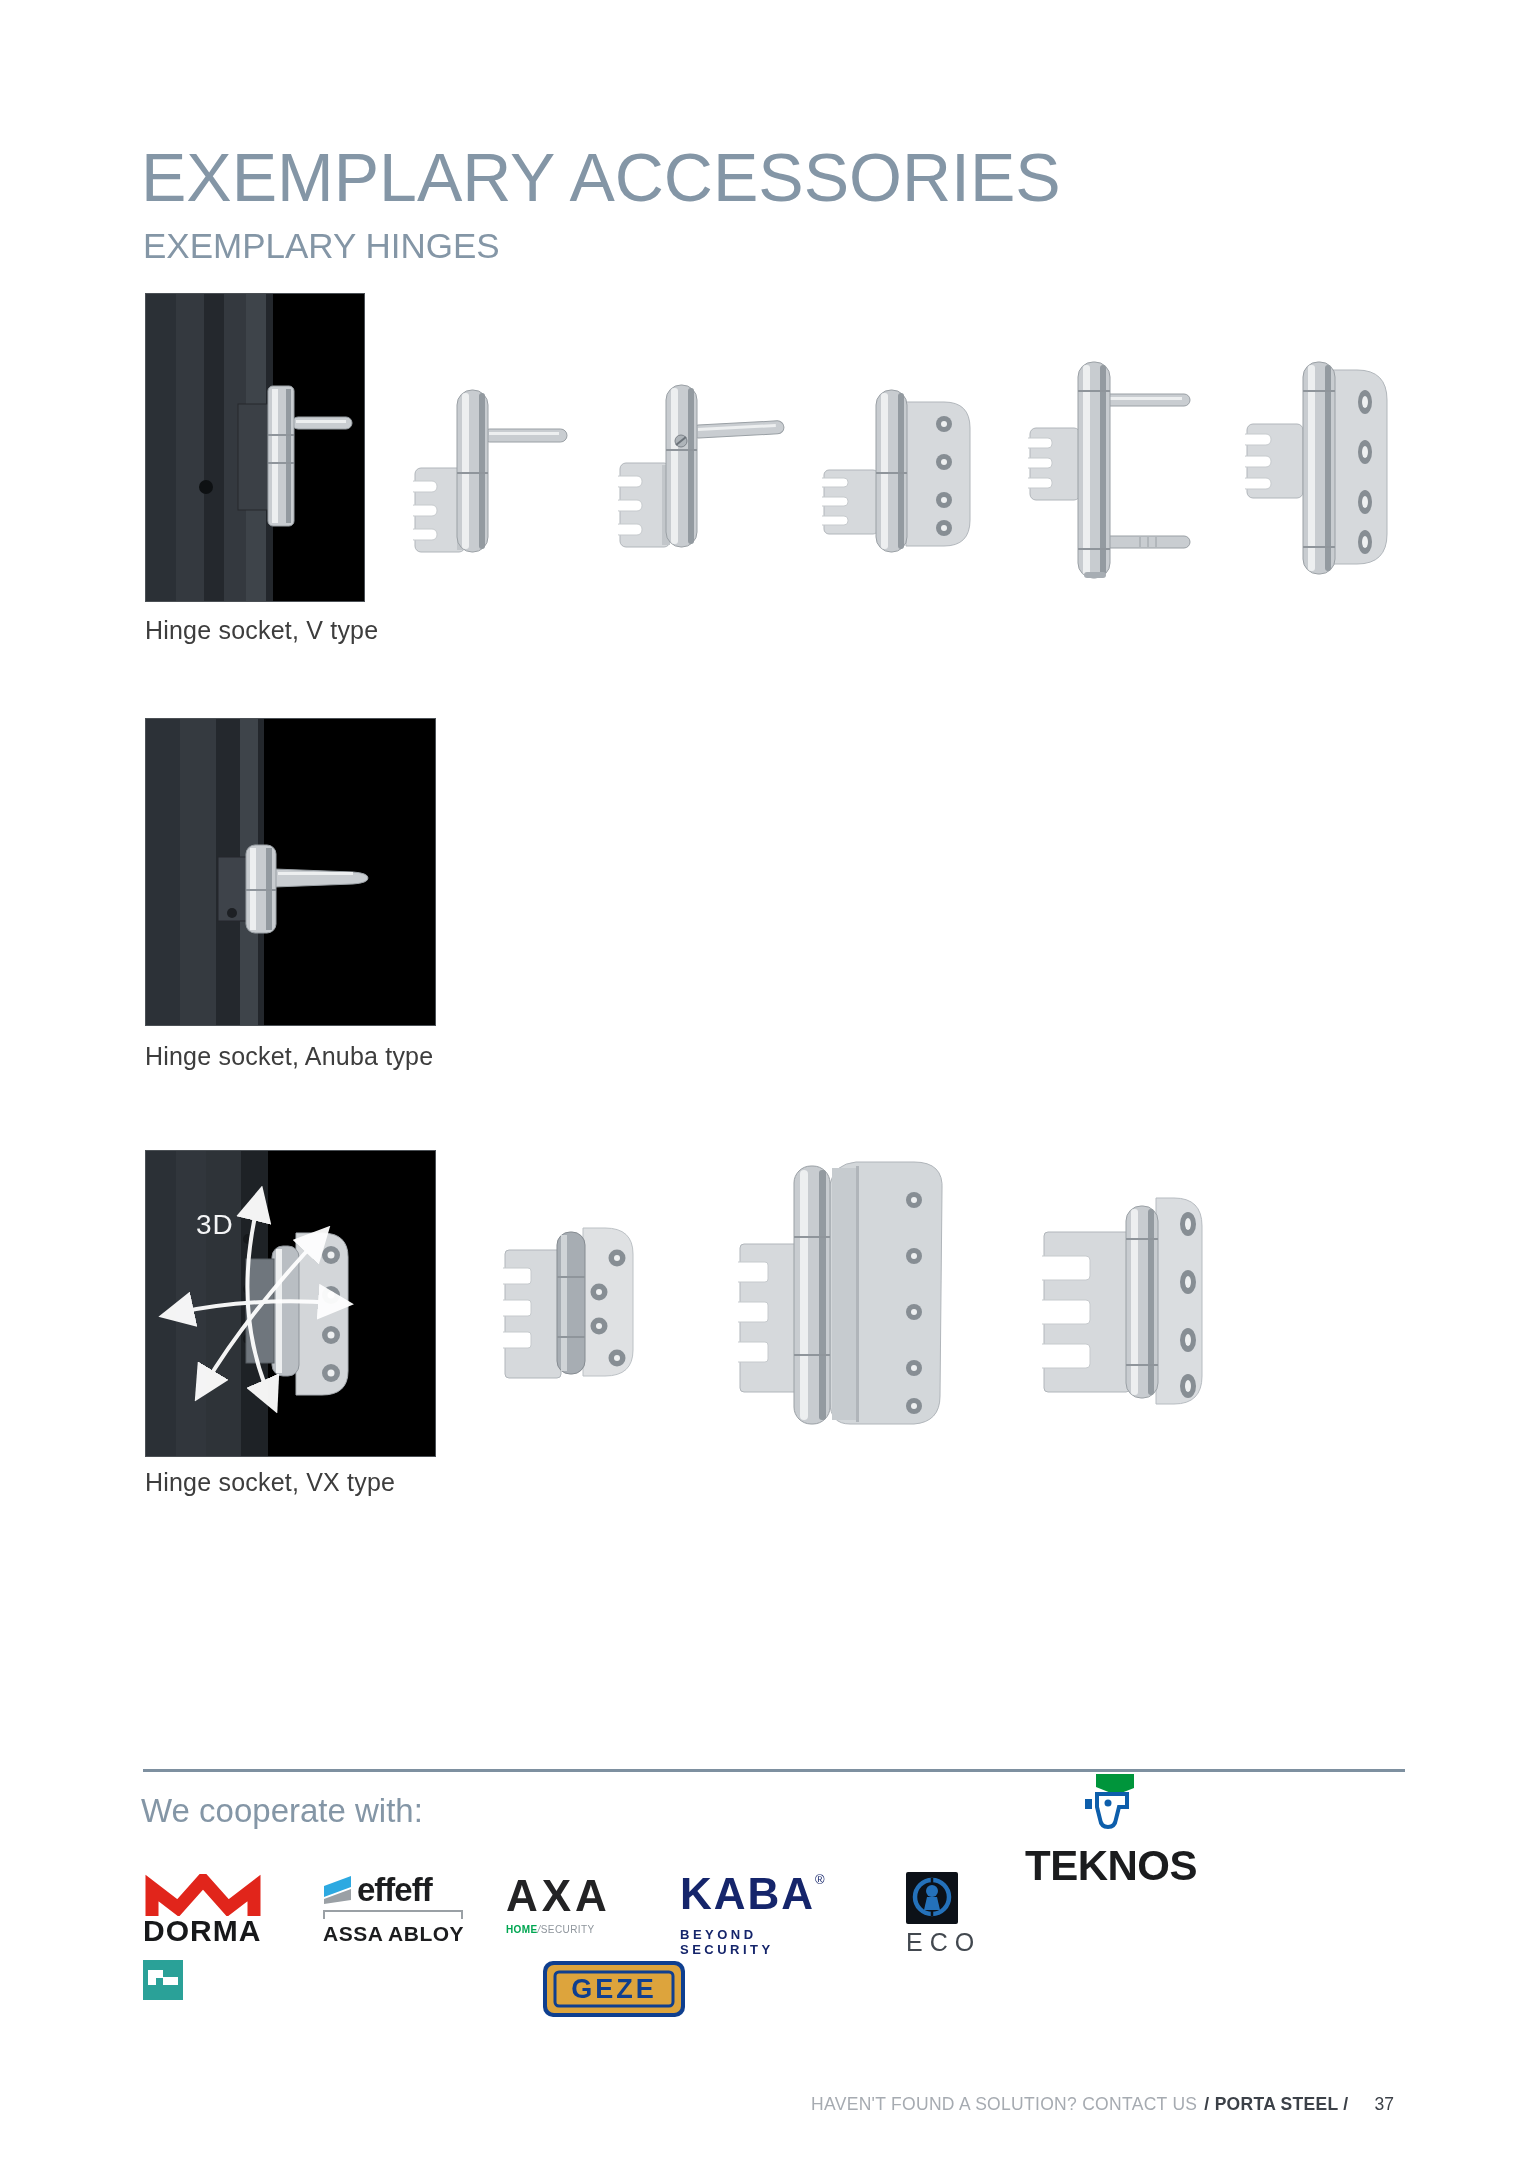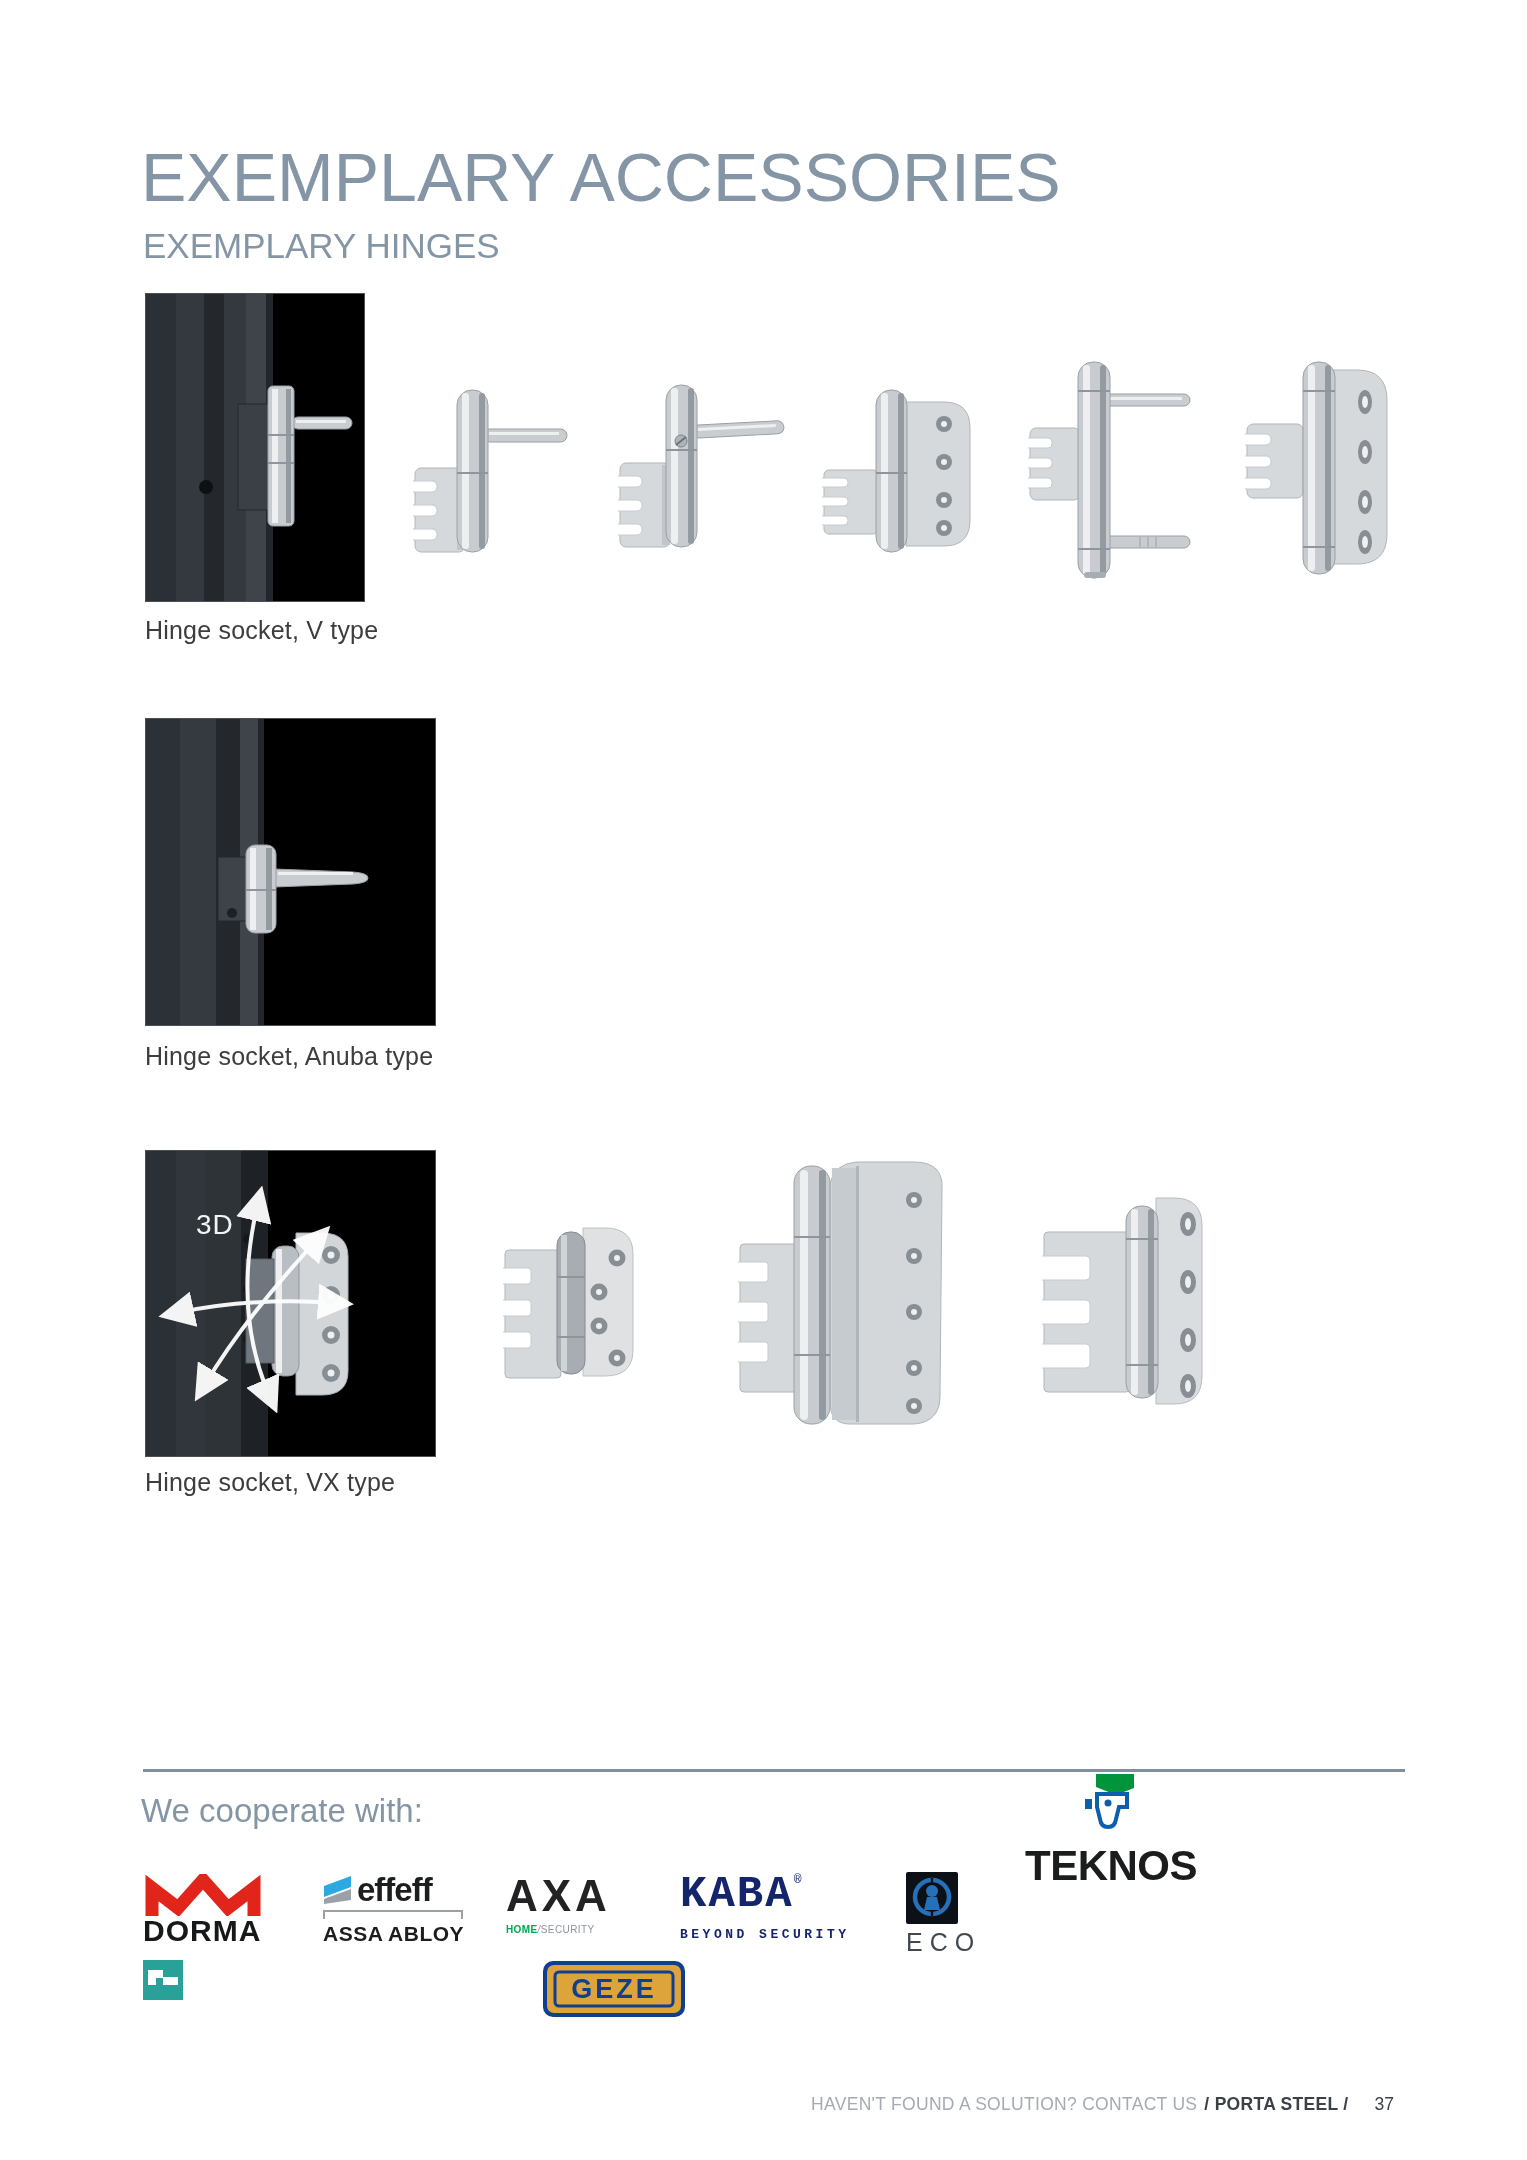--- a/index.html
+++ b/index.html
@@ -322,21 +322,21 @@
   <div class="assa-text">ASSA ABLOY</div>
 </div>
 
 <div class="abs logo" style="left:506px;top:1874px;width:120px;">
   <div class="axa-text">AXA</div>
   <div class="axa-tag">
     <span class="axa-home">HOME</span><span class="axa-sep">/</span><span class="axa-sec">SECURITY</span>
   </div>
 </div>
 
-<div class="abs logo" style="left:680px;top:1872px;width:175px;font-family:Liberation Mono, monospace;">
+<div class="abs logo" style="left:680px;top:1872px;width:175px;">
   <div>
     <span class="kaba-text">KABA</span><span class="kaba-reg">®</span>
   </div>
   <div class="kaba-tag">BEYOND SECURITY</div>
 </div>
 
 <div class="abs logo" style="left:906px;top:1872px;width:64px;">
   <svg width="52" height="52" viewBox="0 0 52 52">
     <rect x="0" y="0" width="52" height="52" rx="2" fill="#0c1118"></rect>
     <circle cx="26" cy="25" r="17" fill="none" stroke="#2471ba" stroke-width="4.5"></circle>

